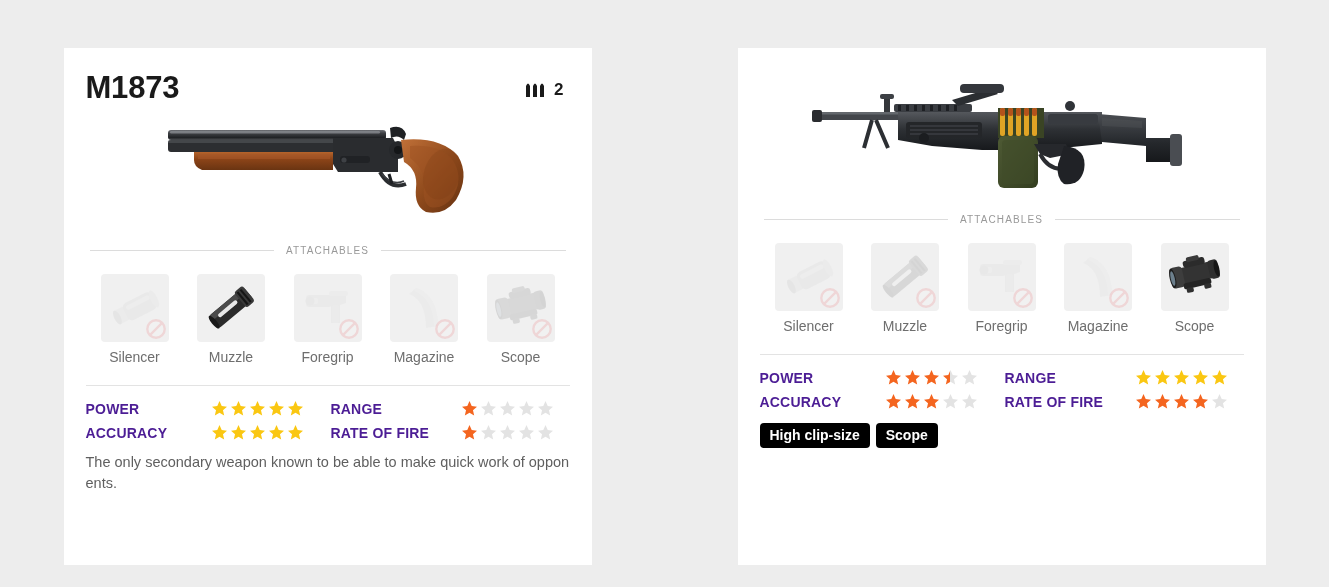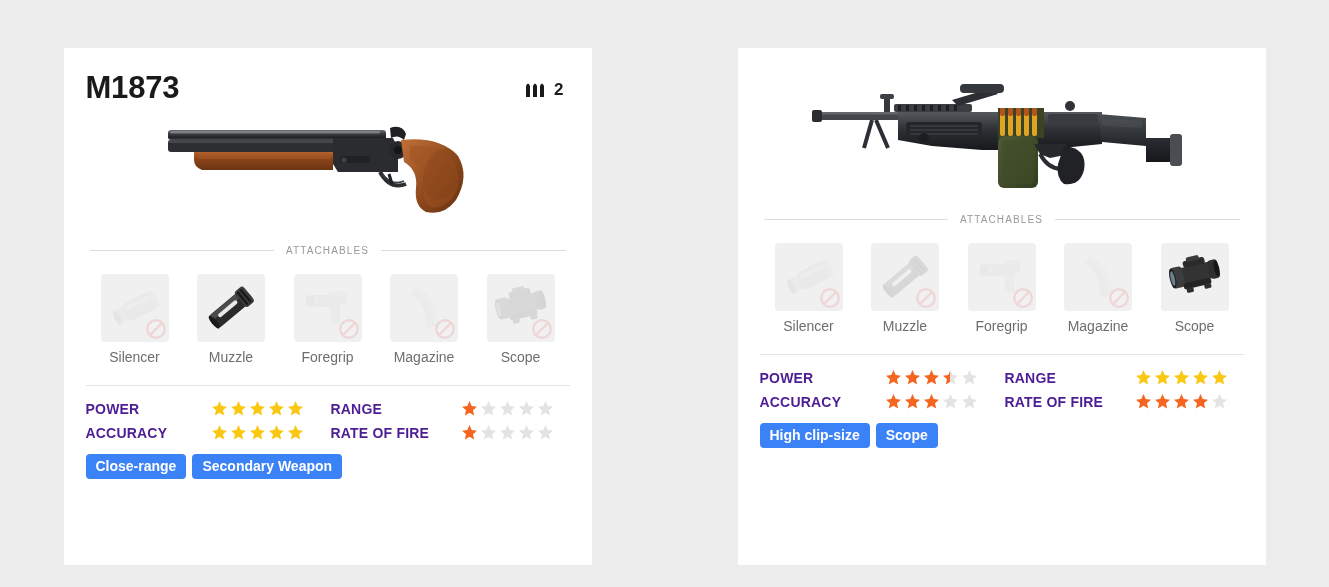--- a/index.html
+++ b/index.html
@@ -149,21 +149,21 @@
     word-break: break-all;
   }
 
   
   .tags {
     display: flex;
     gap: 6px;
     margin-top: 13px;
   }
   .tag {
-    background: #3b82f6;
+    background: #000000;
     color: #ffffff;
     font-size: 14px;
     font-weight: bold;
     border-radius: 4px;
     padding: 5px 10px 6px 10px;
     white-space: nowrap;
     line-height: 1;
   }
 </style>
 </head>
@@ -402,25 +402,22 @@
           </svg>
           <svg width="17" height="17" viewBox="0 0 20 20">
             <polygon points="10,1.3 12.6,7.1 18.8,7.8 14.1,12 15.5,18.2 10,15 4.5,18.2 5.9,12 1.2,7.8 7.4,7.1" fill="#e3e3e3"></polygon>
           </svg>
           <svg width="17" height="17" viewBox="0 0 20 20">
             <polygon points="10,1.3 12.6,7.1 18.8,7.8 14.1,12 15.5,18.2 10,15 4.5,18.2 5.9,12 1.2,7.8 7.4,7.1" fill="#e3e3e3"></polygon>
           </svg>
         </div>
       </div>
 
-
-    <div class="tags">
-        <span class="tag">Close-range</span>
-        <span class="tag">Secondary Weapon</span>
-      </div>
+    <div class="desc">The only secondary weapon known to be able to make quick work of opponents.</div>
+
   </div>
     <div class="card">
 
     <div class="weapon-img-box">
       <svg width="400" height="120" viewBox="0 0 400 120">
     <defs>
       <linearGradient id="bodyG" x1="0" y1="0" x2="0" y2="1">
         <stop offset="0%" stop-color="#55585d"></stop>
               <stop offset="45%" stop-color="#2e3135"></stop>
         <stop offset="100%" stop-color="#17191c"></stop>

